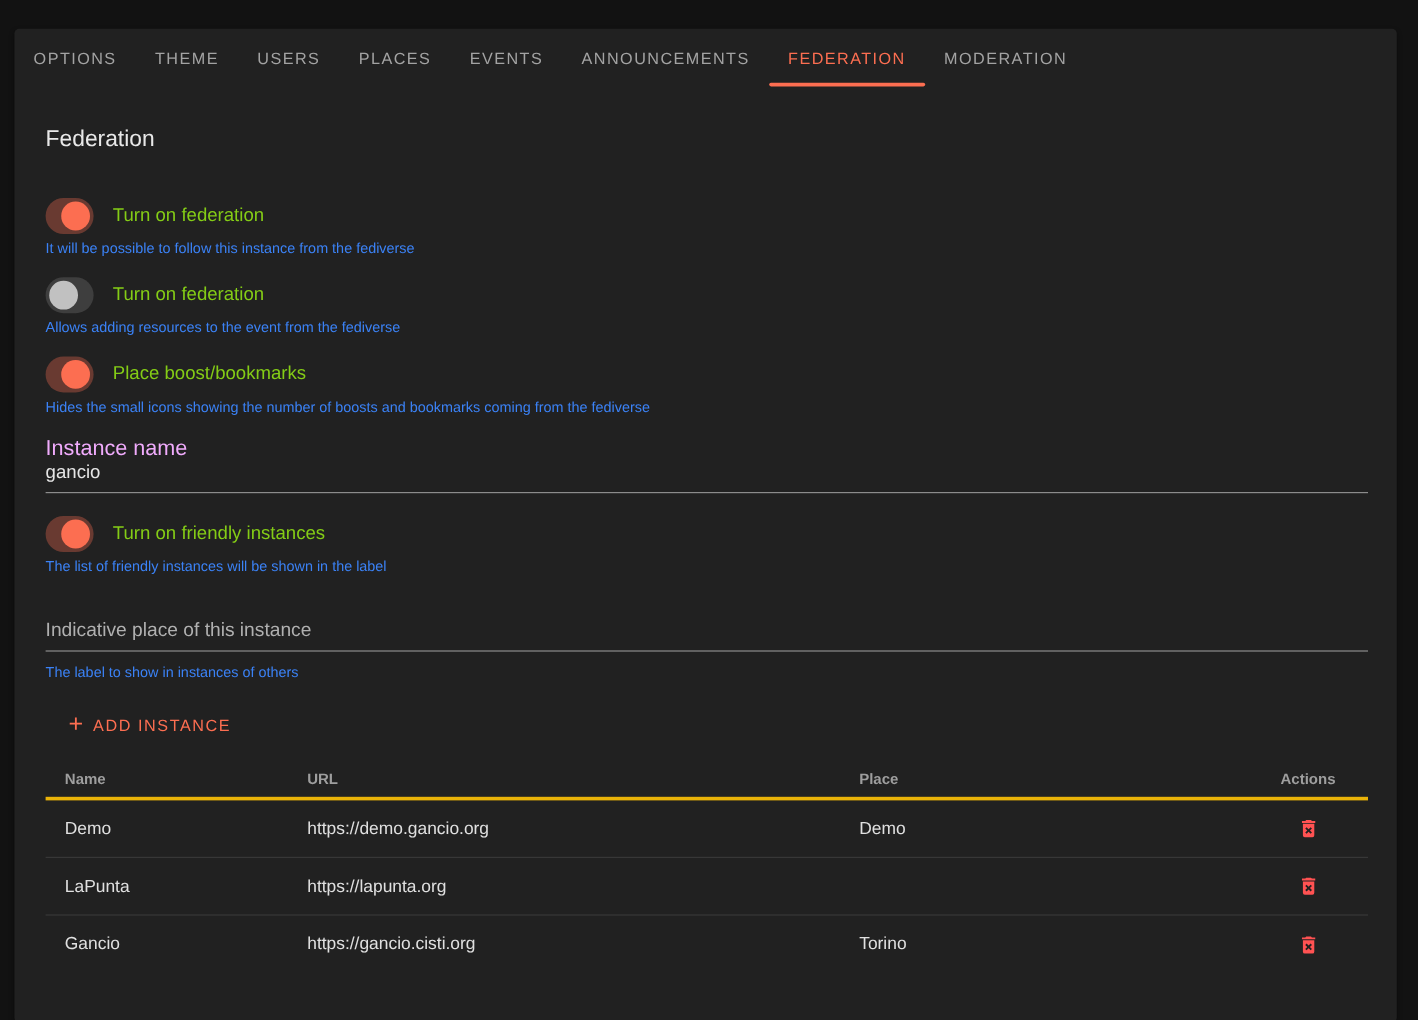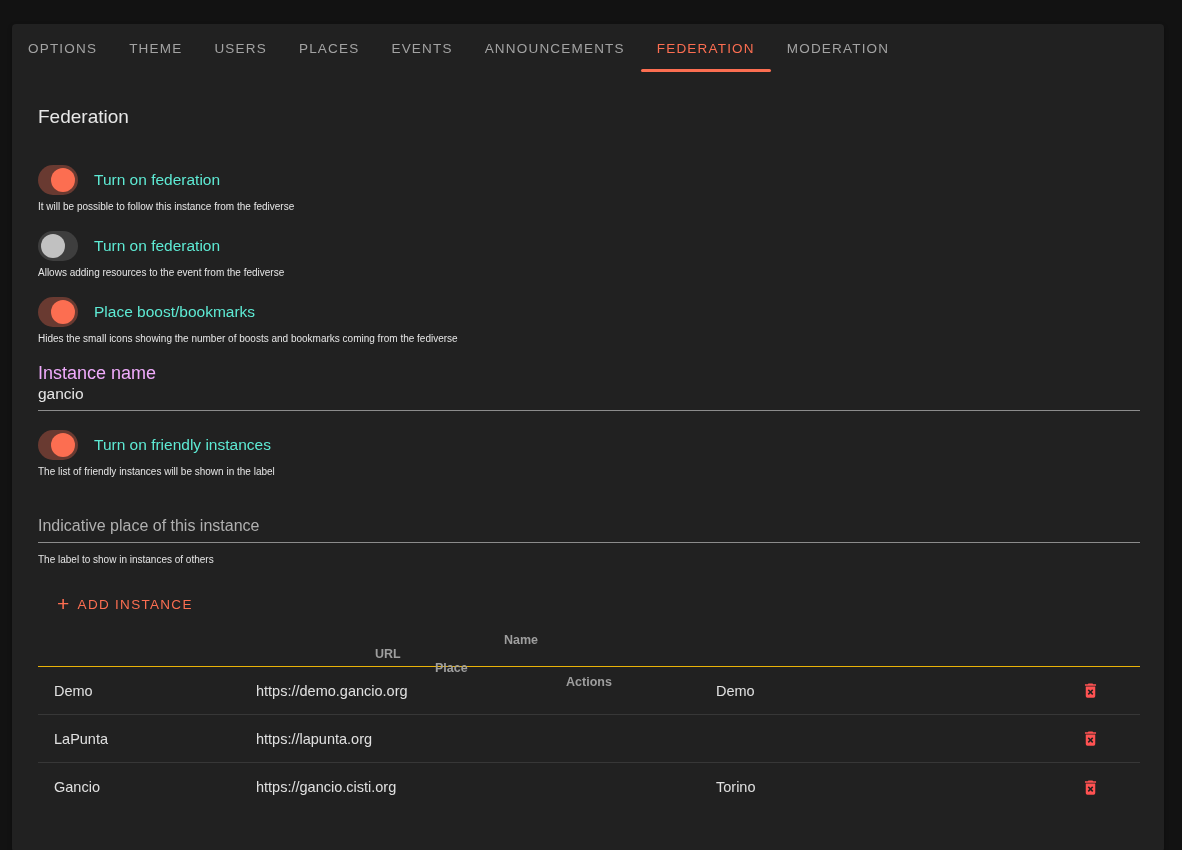--- a/index.html
+++ b/index.html
@@ -35,22 +35,22 @@
   .switch-row.m16 { margin-top:16px; }
   .switch-row.m18 { margin-top:18px; }
 
   .switch { position:relative; width:40px; height:30px; border-radius:15px; cursor:pointer; flex:0 0 auto; }
   .switch.on  { background:rgba(252,110,81,0.33); }
   .switch.off { background:#3e3e3e; }
   .thumb { position:absolute; top:3px; width:24px; height:24px; border-radius:50%; }
   .switch.on  .thumb { right:3px; background:#fc6e51; }
   .switch.off .thumb { left:3px; background:#c1c1c1; }
 
-  .switch-label { margin-left:16px; font-size:15.5px; color:#5eead4; }
-  .hint { margin-top:4px; font-size:10px; color:#e5e5e5; line-height:14px; }
+  .switch-label { margin-left:16px; font-size:15.5px; color:#84cc16; }
+  .hint { margin-top:4px; font-size:12px; color:#3b82f6; line-height:14px; }
 
   .field { margin-top:20px; }
   .field.m34 { margin-top:34px; }
   .field-label { font-size:18px; color:#f0abfc; line-height:15px; }
   .text-input {
     display:block; width:100%; background:transparent; border:none; outline:none;
     border-bottom:1px solid #8c8c8c; color:#e6e6e6;
     font-family:"Liberation Sans", sans-serif; font-size:15.5px;
     padding:4px 0 7px 0;
   }
@@ -61,21 +61,21 @@
   .add-btn {
     margin:26px 0 0 19px; display:inline-flex; align-items:center; gap:7px;
     background:transparent; border:none; cursor:pointer;
     color:#fc6e51; font-family:"Liberation Sans", sans-serif;
     font-size:13.5px; font-weight:500; letter-spacing:1.3px; height:22px;
   }
   .plus { font-size:21px; font-weight:400; line-height:20px; }
 
   
   .table { margin-top:18px; width:1102px; }
-  .thead { display:flex; height:34px; align-items:center; border-bottom:1px solid #eab308;flex-direction:column; }
+  .thead { display:flex; height:34px; align-items:center; border-bottom:3px solid #eab308; }
   .th { font-size:12.5px; font-weight:bold; color:#9e9e9e; padding-left:16px; }
   .tr { display:flex; height:48px; align-items:center; border-bottom:1px solid #373737; }
   .tr:last-child { border-bottom:none; }
   .td { font-size:14.5px; color:#e0e0e0; padding-left:16px; overflow:hidden; white-space:nowrap; }
   .col-name  { width:202px; flex:0 0 auto; }
   .col-url   { width:460px; flex:0 0 auto; }
   .col-place { width:340px; flex:0 0 auto; }
   .col-actions { width:100px; flex:0 0 auto; display:flex; justify-content:center; padding-left:0; }
   .icon-btn {
     background:transparent; border:none; cursor:pointer; width:36px; height:36px;

